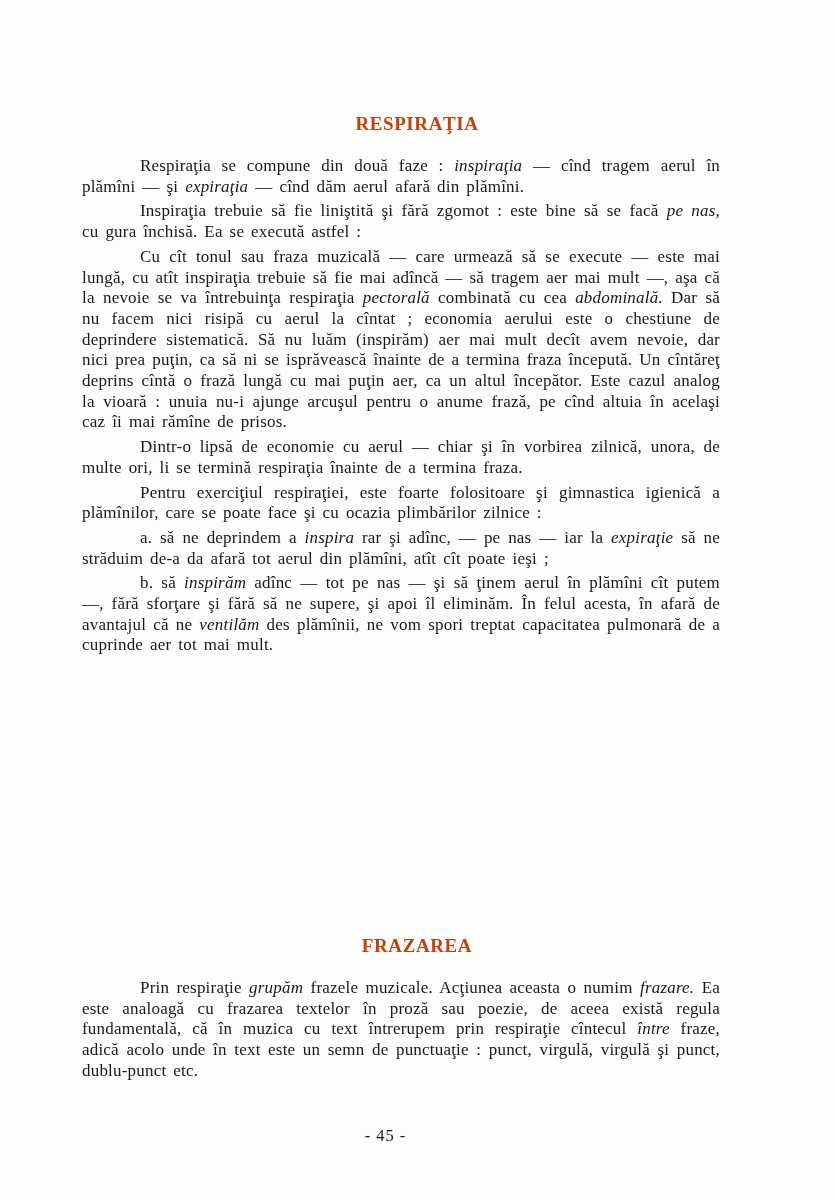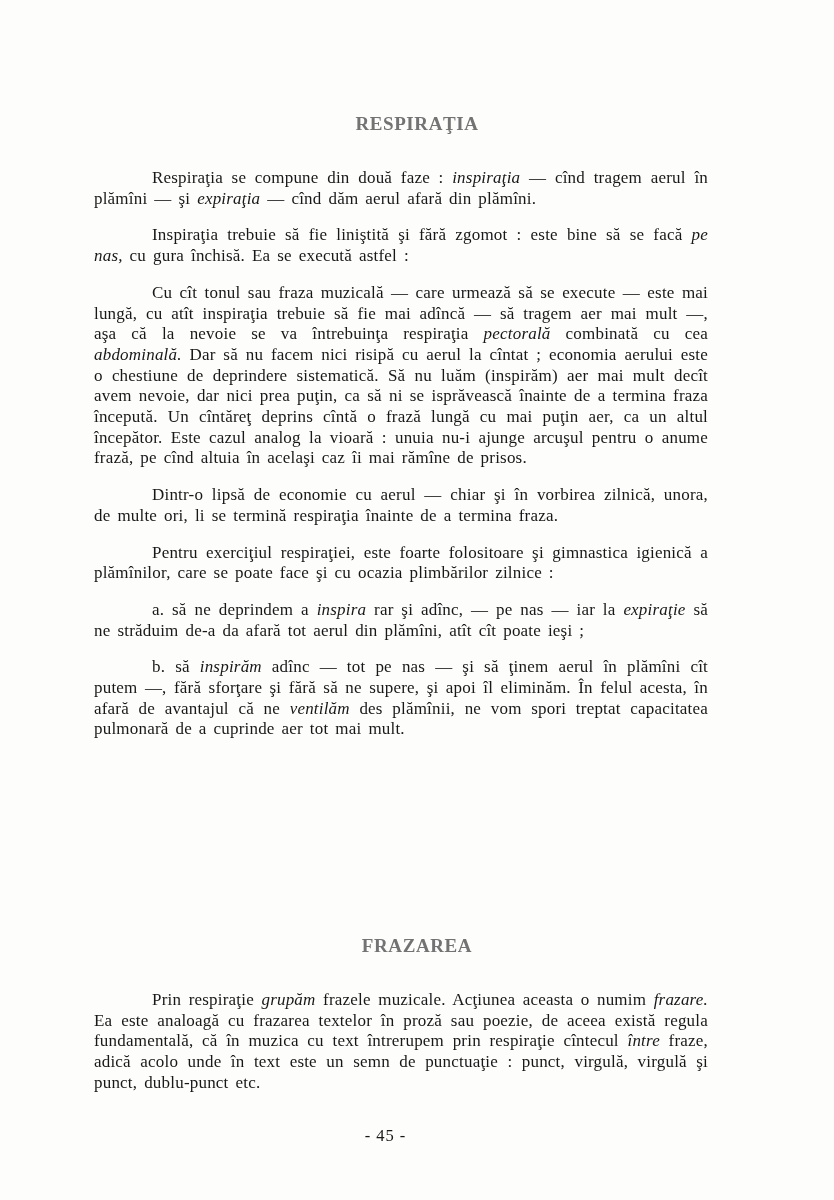--- a/index.html
+++ b/index.html
@@ -8,33 +8,33 @@
     width:834px;height:1200px;
     background:#fdfdfb;
     color:#181818;
     font-family:"Liberation Serif","DejaVu Serif",serif;
     overflow:hidden;
   }
   .sec-title{
     position:absolute;left:0;width:834px;margin:0;
     text-align:center;
     font-size:19px;font-weight:700;letter-spacing:0.6px;
-    color:#737373;
+    color:#c2410c;
   }
   .title-respiratia{top:113px;}
   .title-frazarea{top:935px;}
   .sec-body{
     position:absolute;left:78px;width:646px;
     text-align:justify;
     font-size:17px;line-height:20.7px;
     letter-spacing:0.2px;word-spacing:2.5px;
   }
   .body-respiratia{top:152px;}
   .body-frazarea{top:974px;}
-  .para{margin:16px;text-indent:58px;font-family:Liberation Serif, serif;}
+  .para{margin:4px;text-indent:58px;font-family:Liberation Serif, serif;}
   .em{font-style:italic;}
   .page-number{
     position:absolute;top:1126px;left:0;width:771px;
     text-align:center;font-size:16.5px;letter-spacing:1px;
   }
 </style>
 </head>
 <body>
 
 <div class="page">

